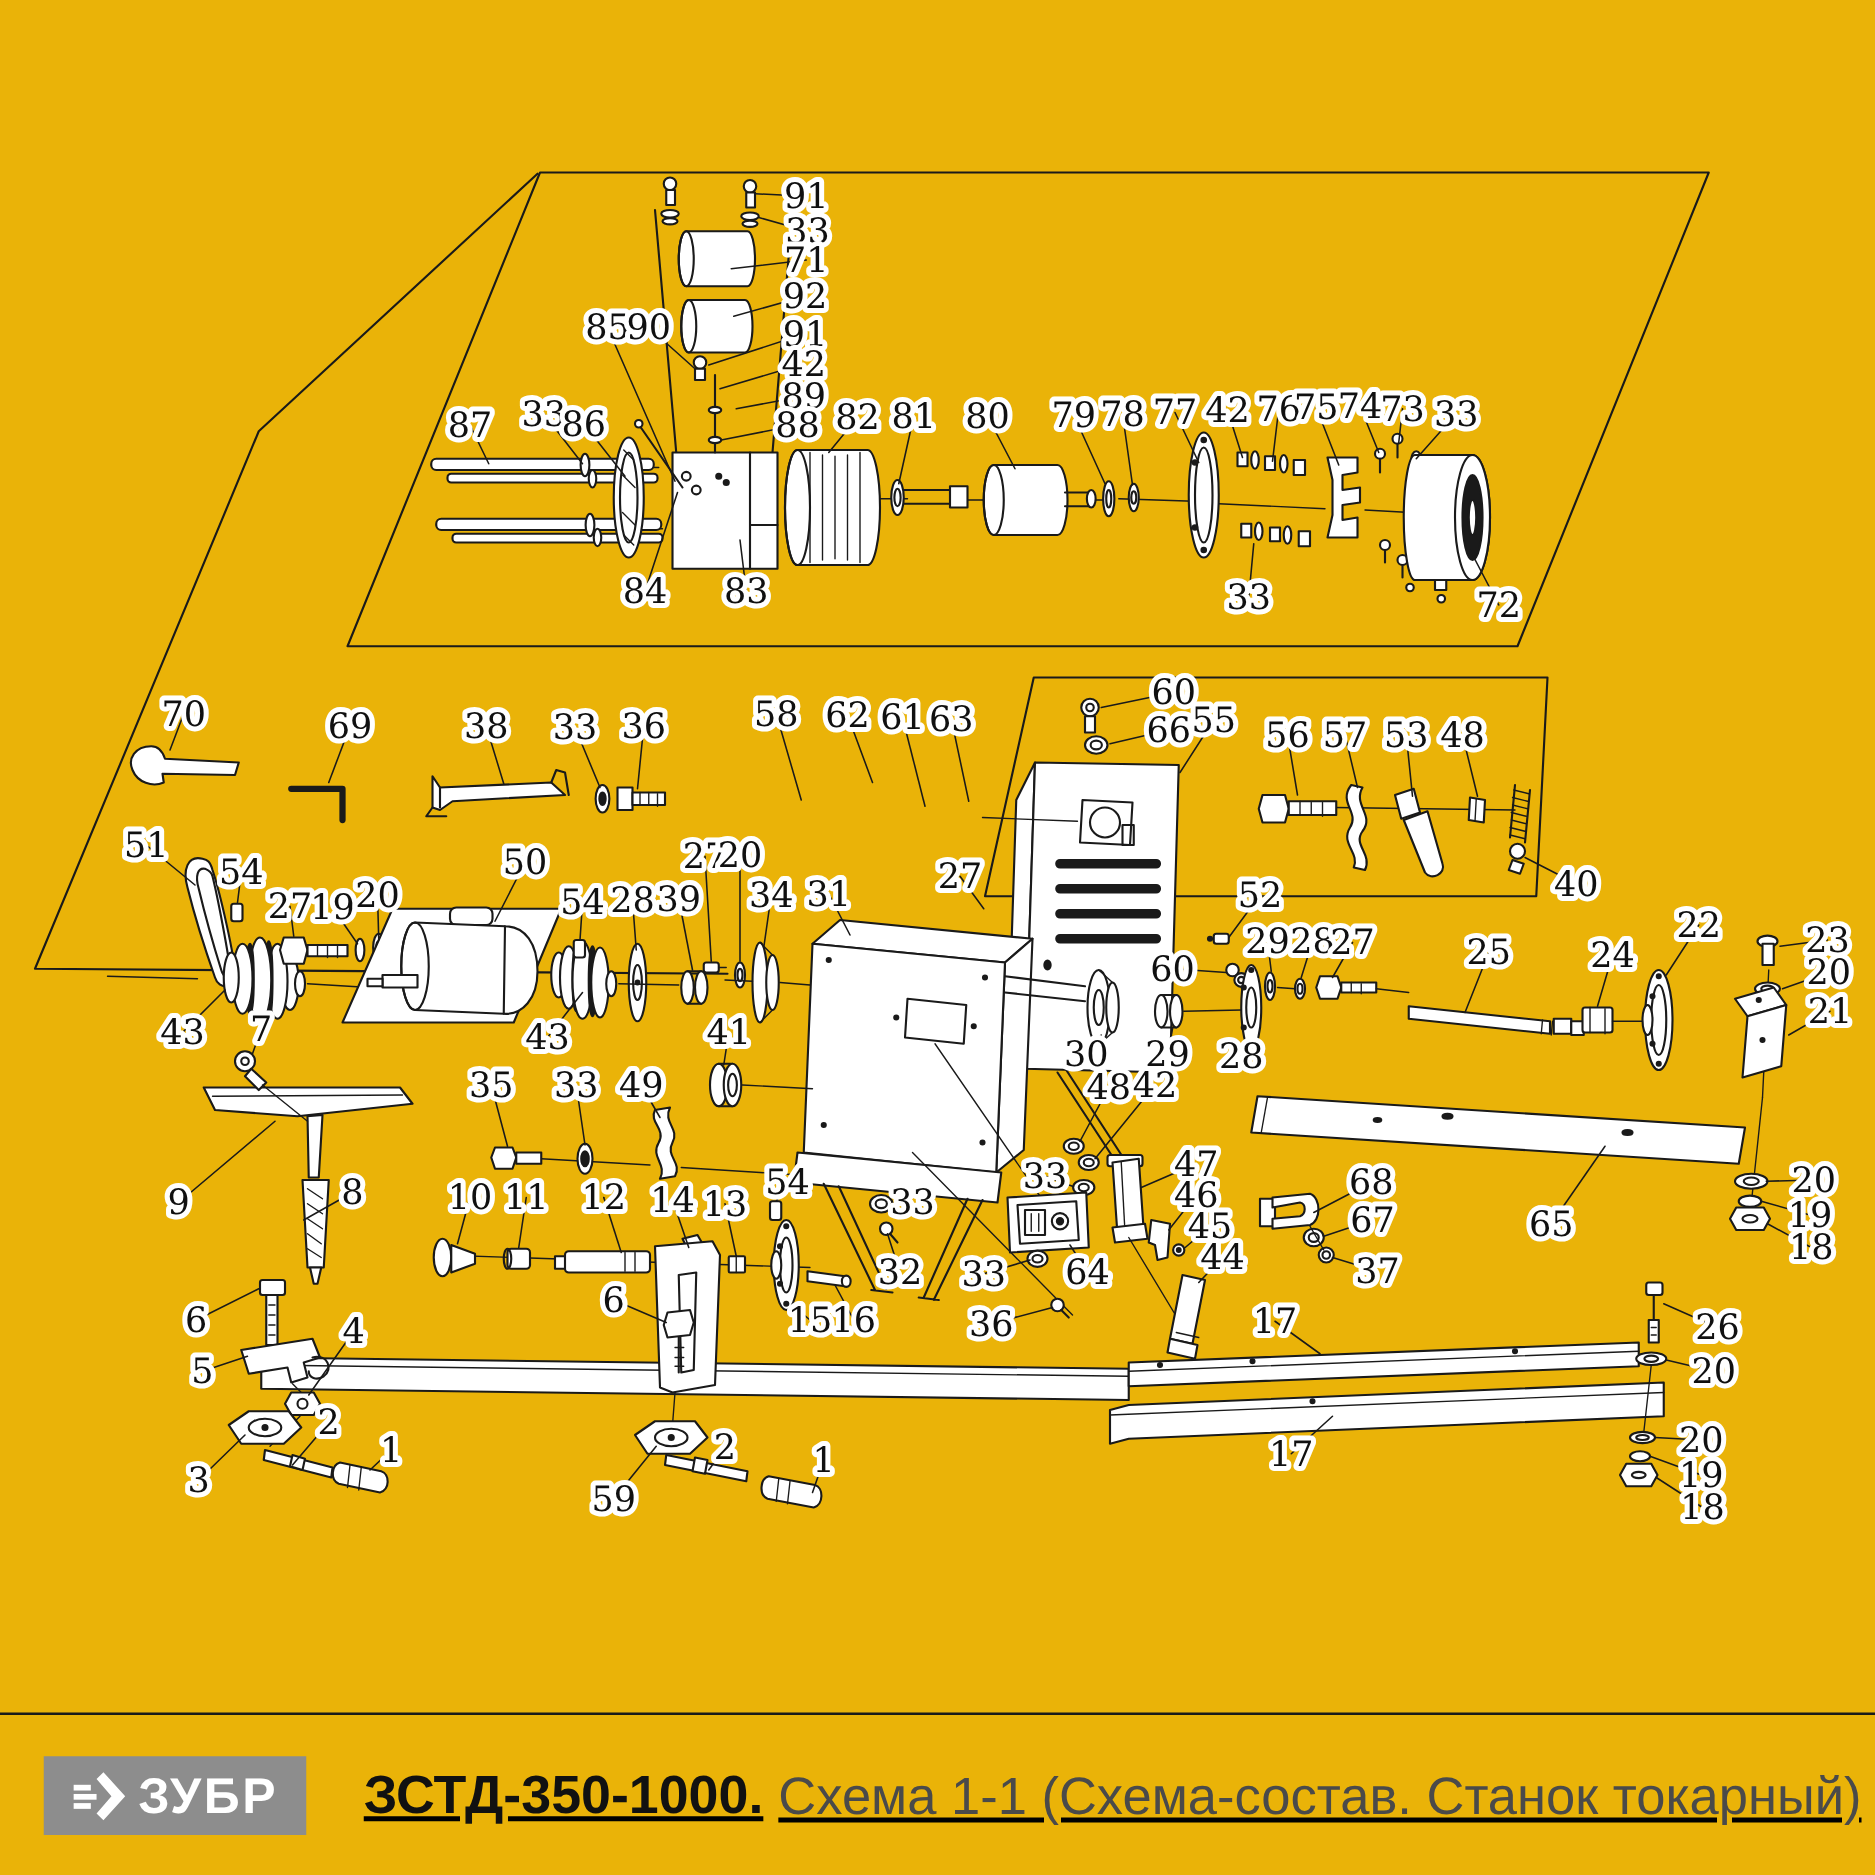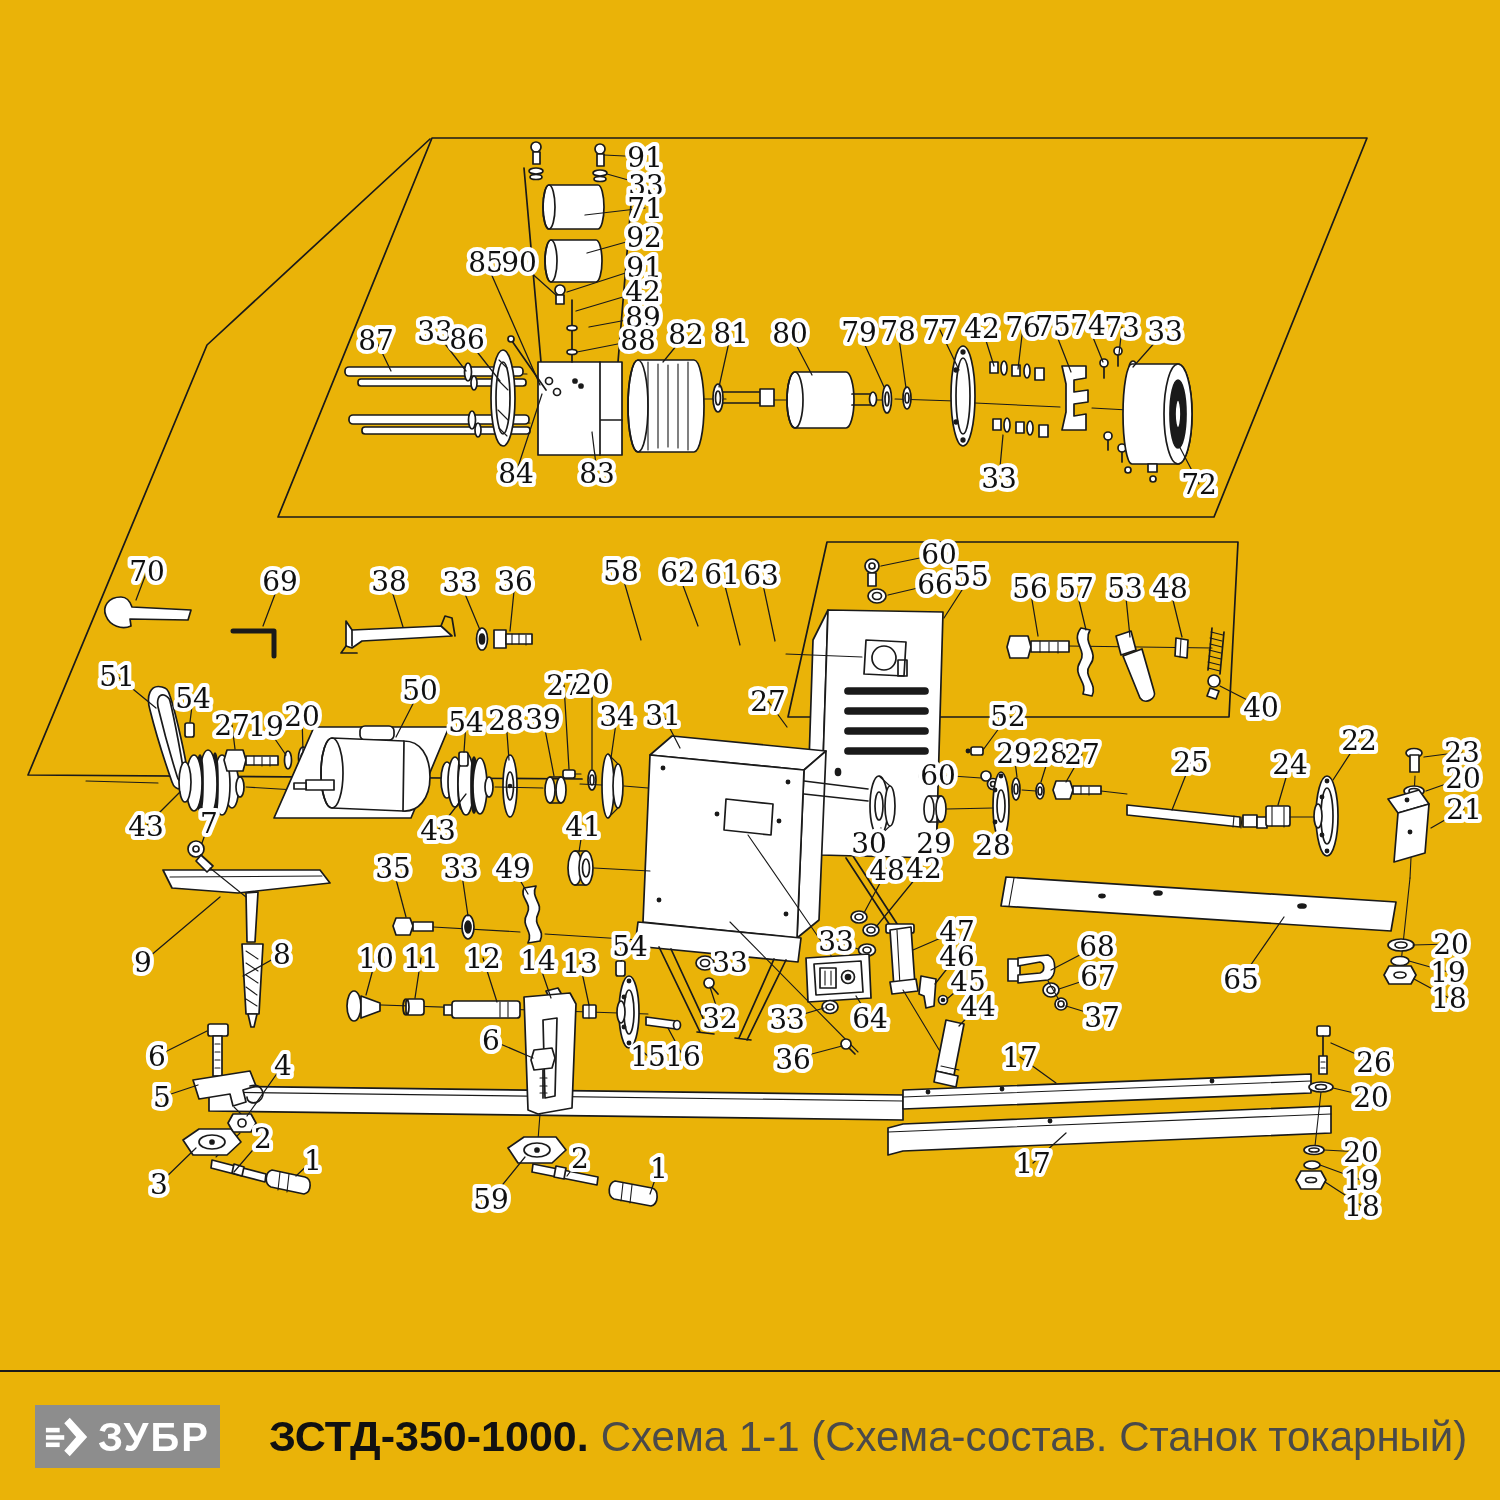--- a/index.html
+++ b/index.html
@@ -9,23 +9,23 @@
   svg.diagram circle, svg.diagram polyline, svg.diagram polygon{
     stroke:var(--ink,#1a1a1a);stroke-width:1.7;fill:none;stroke-linejoin:round;stroke-linecap:round;}
   svg.diagram .wh{fill:#ffffff;}
   svg.diagram .dk{fill:var(--ink,#1a1a1a);}
   svg.diagram .t{stroke-width:1.1;}
   svg.diagram .thick{stroke-width:5;}
   #leader-lines line{stroke:var(--ink,#1a1a1a);stroke-width:1.25;}
   #part-labels text{font-family:"DejaVu Serif","Liberation Serif",serif;font-size:28px;fill:#101010;
     text-anchor:middle;paint-order:stroke;stroke:#ffffff;stroke-width:8px;stroke-linejoin:round;}
   .rule{position:absolute;left:0;top:1370px;width:1500px;height:2px;background:#1a1a1a;}
-  .logo{position:absolute;left:35px;top:1405px;width:185px;height:63px;display:flex;align-items:center;justify-content:center;gap:9px;}
+  .logo{position:absolute;left:35px;top:1405px;width:210px;height:63px;display:flex;align-items:center;justify-content:center;gap:9px;}
   .logo-text{color:#fff;font-weight:bold;font-size:40px;letter-spacing:2px;line-height:1;}
-  .title{position:absolute;left:269px;top:1405px;height:63px;display:flex;align-items:center;white-space:nowrap;}
+  .title{position:absolute;left:291px;top:1405px;height:63px;display:flex;align-items:center;white-space:nowrap;text-decoration:underline;}
   .title .model{font-weight:bold;font-size:43px;}
   .title .subtitle{font-weight:normal;font-size:42px;margin-left:12px;}
 </style>
 </head>
 <body>
 
 <div class="page">
 
   <svg class="diagram" width="1500" height="1500" viewBox="0 0 1500 1500">
 

